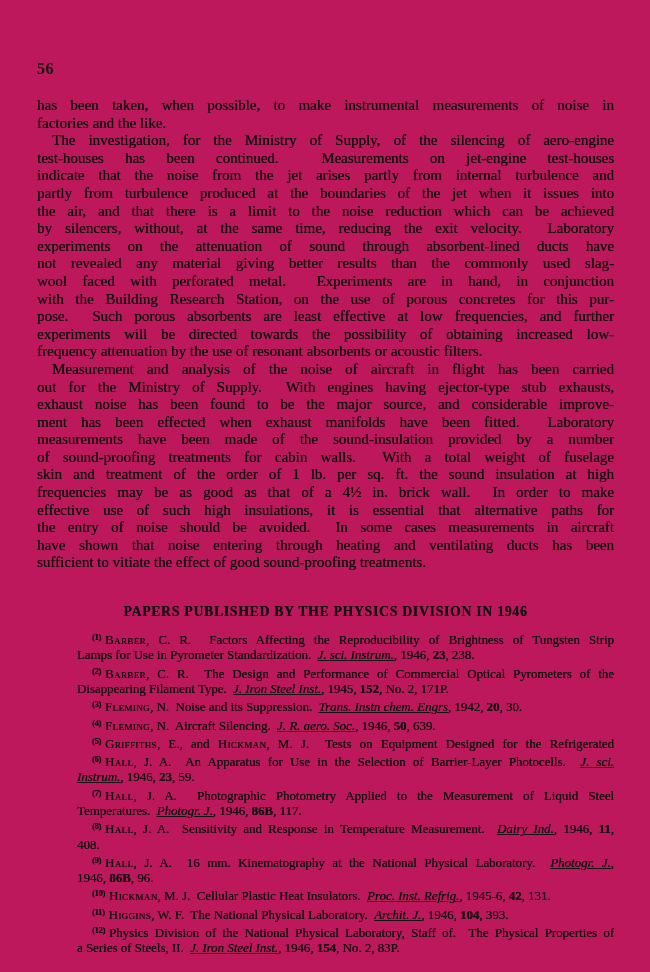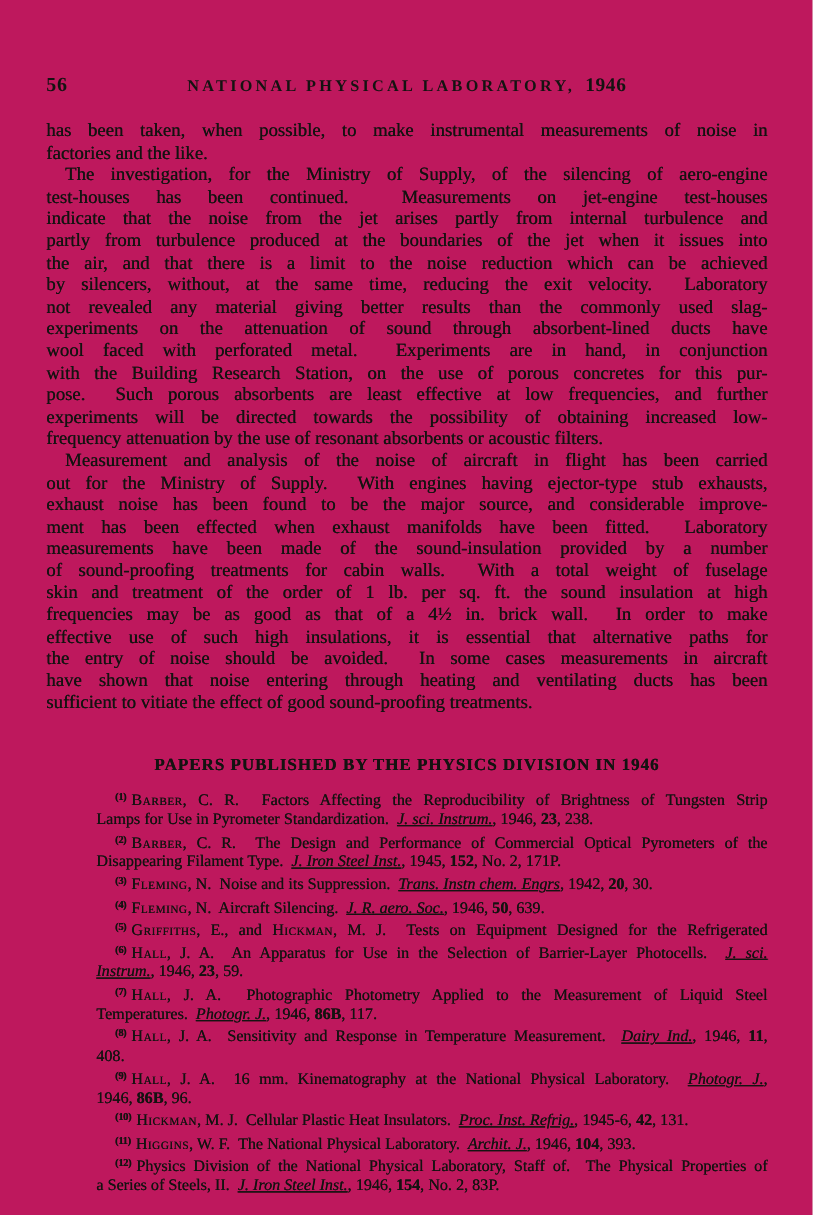--- a/index.html
+++ b/index.html
@@ -86,41 +86,37 @@
   .s-b  { font-weight:700; }
 </style>
 </head>
 <body>
 
 <div class="page">
   <div class="content">
 
     <div class="runhead">
       <div class="pagenum">56</div>
-      <div class="runtitle">
-        <span class="caps">NATIONAL PHYSICAL LABORATORY,</span>
-        <span class="year">1946</span>
-      </div>
       <div class="spacer"></div>
     </div>
 
     <div>
         <div>
           <div class="bline jl">has been taken, when possible, to make instrumental measurements of noise in</div>
           <div class="bline ll">factories and the like.</div>
         </div>
         <div>
           <div class="bline jl ind">The investigation, for the Ministry of Supply, of the silencing of aero-engine</div>
           <div class="bline jl">test-houses has been continued.&nbsp; Measurements on jet-engine test-houses</div>
           <div class="bline jl">indicate that the noise from the jet arises partly from internal turbulence and</div>
           <div class="bline jl">partly from turbulence produced at the boundaries of the jet when it issues into</div>
           <div class="bline jl">the air, and that there is a limit to the noise reduction which can be achieved</div>
           <div class="bline jl">by silencers, without, at the same time, reducing the exit velocity.&nbsp; Laboratory</div>
+          <div class="bline jl">experiments on the attenuation of sound through absorbent-lined ducts have</div>
           <div class="bline jl">not revealed any material giving better results than the commonly used slag-</div>
-          <div class="bline jl">experiments on the attenuation of sound through absorbent-lined ducts have</div>
           <div class="bline jl">wool faced with perforated metal.&nbsp; Experiments are in hand, in conjunction</div>
           <div class="bline jl">with the Building Research Station, on the use of porous concretes for this pur-</div>
           <div class="bline jl">pose.&nbsp; Such porous absorbents are least effective at low frequencies, and further</div>
           <div class="bline jl">experiments will be directed towards the possibility of obtaining increased low-</div>
           <div class="bline ll">frequency attenuation by the use of resonant absorbents or acoustic filters.</div>
         </div>
         <div>
           <div class="bline jl ind">Measurement and analysis of the noise of aircraft in flight has been carried</div>
           <div class="bline jl">out for the Ministry of Supply.&nbsp; With engines having ejector-type stub exhausts,</div>
           <div class="bline jl">exhaust noise has been found to be the major source, and considerable improve-</div>

